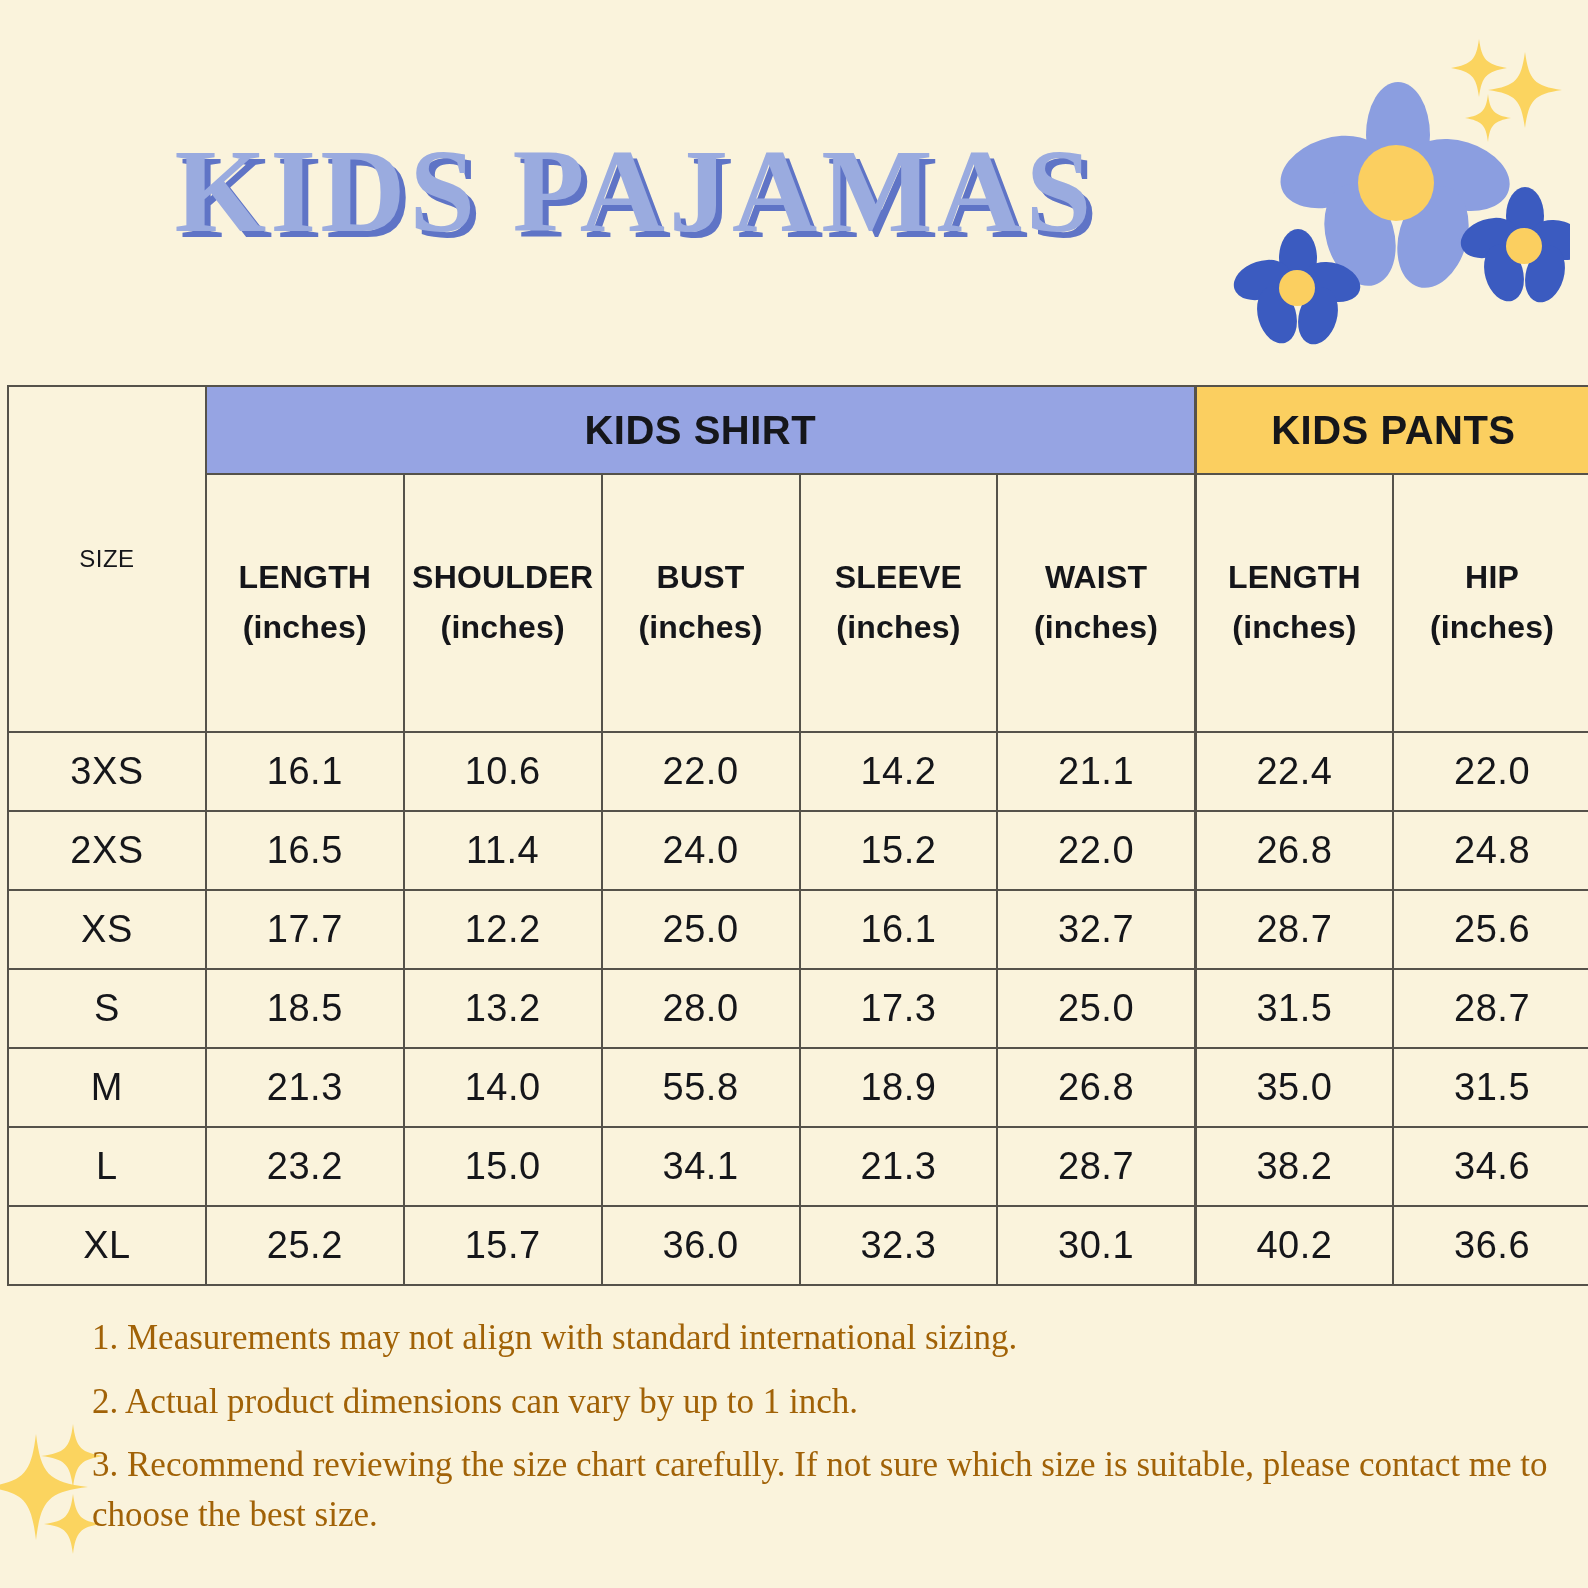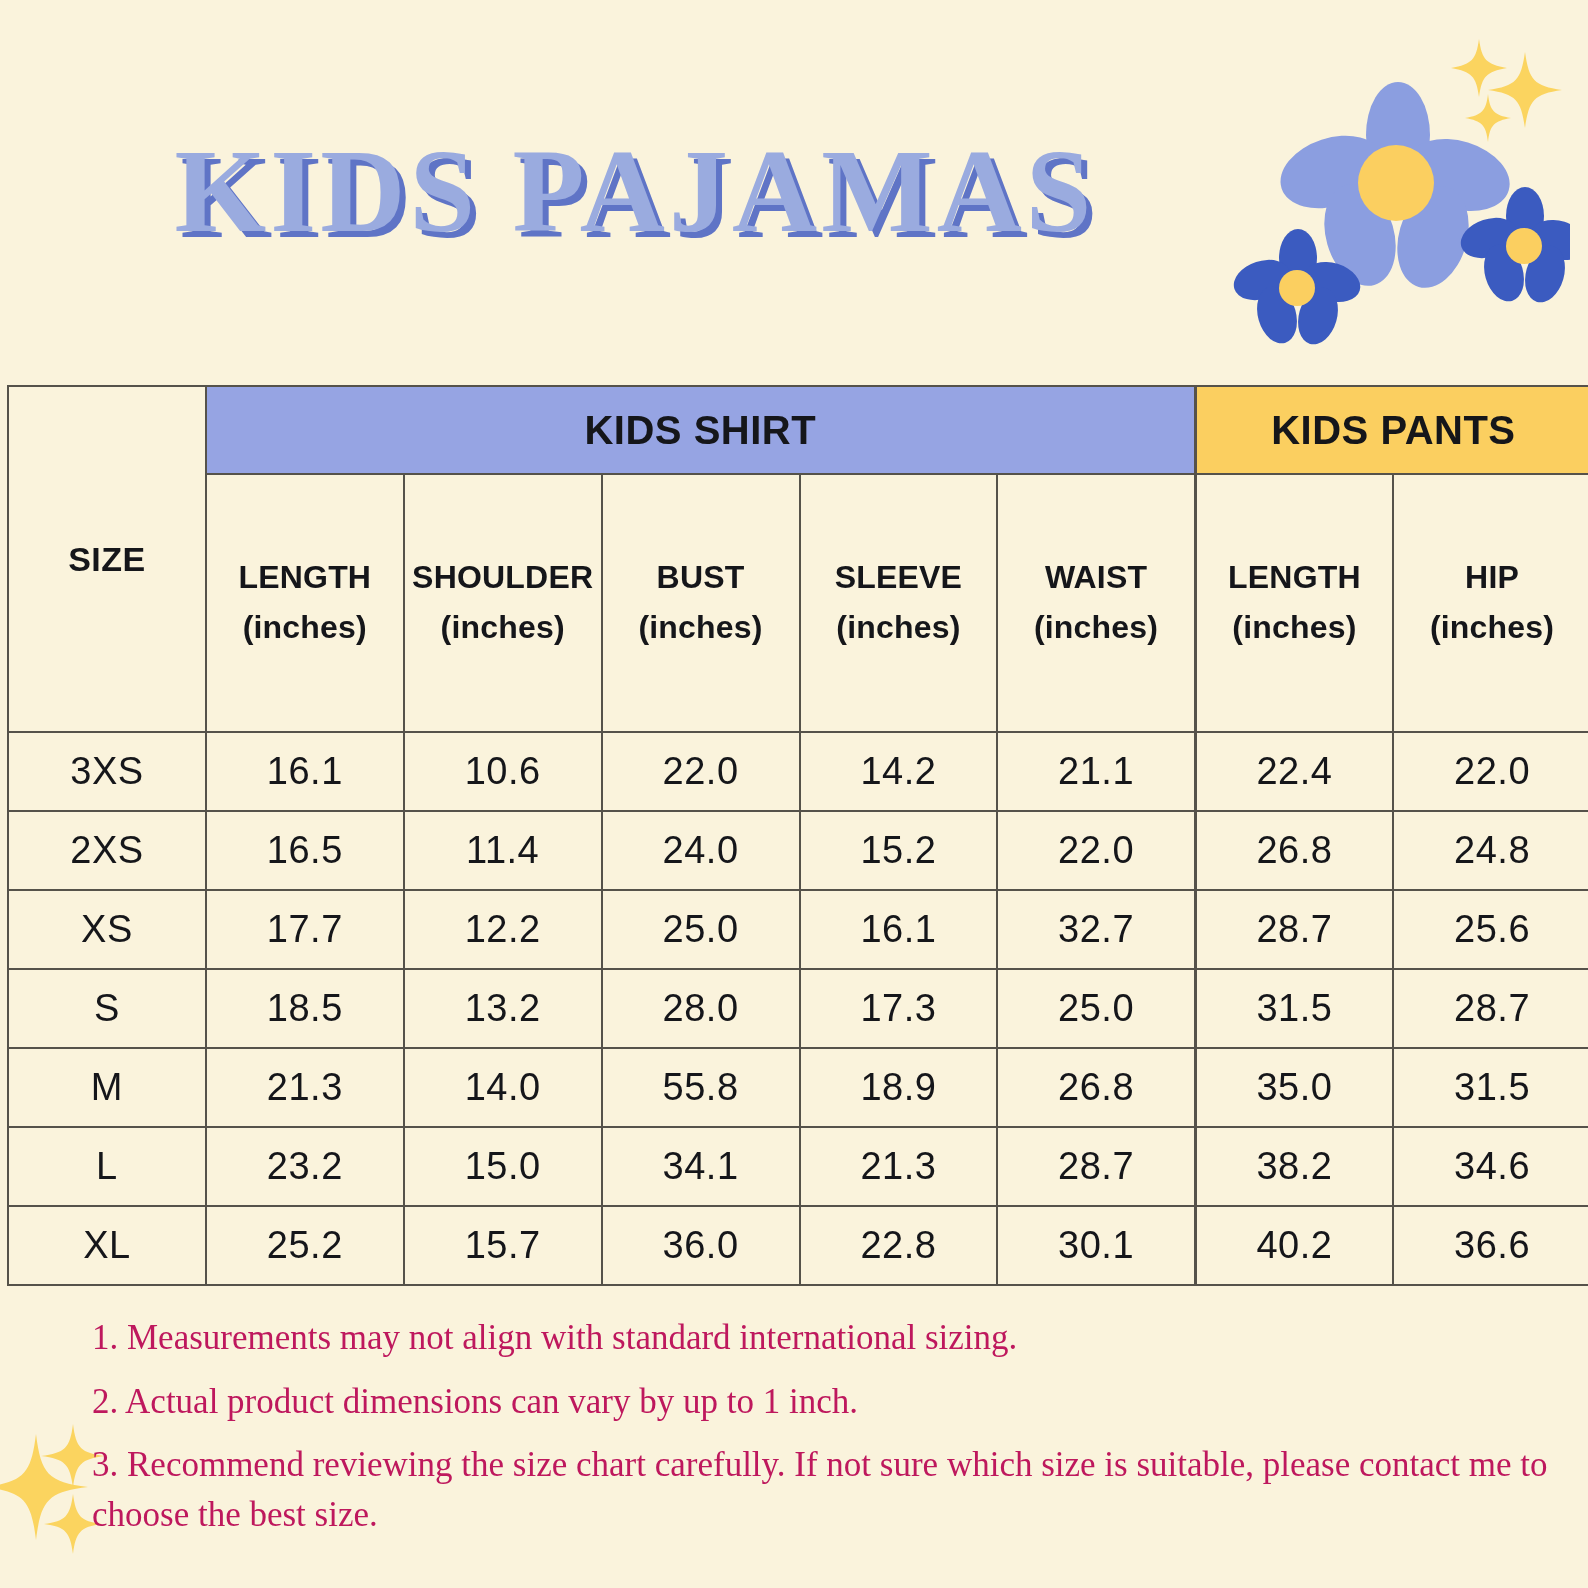--- a/index.html
+++ b/index.html
@@ -77,22 +77,22 @@
     font-weight: bold;
     font-size: 40px;
     letter-spacing: 0.5px;
   }
   .group-shirt { background: #96a4e3 !important; }
   .group-pants { background: #fbcf60 !important; }
 
   
   .size-corner {
     font-family: "Liberation Sans", sans-serif;
-    font-weight: bold;
-    font-size: 34px;
+    font-weight: normal;
+    font-size: 24px;
     letter-spacing: 0.5px;
   }
 
   
   .col-head-row { height: 258px; }
   .col-head {
     font-family: "Liberation Sans", sans-serif;
     font-weight: bold;
     font-size: 32px;
     line-height: 1.55;
@@ -115,21 +115,21 @@
   .divider-left { border-left: 3px solid #55524a !important; }
 
   
   #footnotes {
     position: absolute;
     left: 92px;
     top: 1313px;
     width: 1460px;
     font-family: "Liberation Serif", "DejaVu Serif", serif;
     font-size: 35px;
-    color: #be185d;
+    color: #a16207;
     line-height: 1.42;
   }
   #footnotes .note { margin-bottom: 14px; white-space: nowrap; }
   #footnotes .note.wrap { white-space: normal; }
 </style>
 </head>
 <body>
 
 <div id="flower-cluster">
   <svg width="350" height="320" viewBox="0 0 350 320" xmlns="http://www.w3.org/2000/svg">
@@ -276,21 +276,21 @@
       <td class="data-cell">21.3</td>
       <td class="data-cell">28.7</td>
       <td class="data-cell divider-left">38.2</td>
       <td class="data-cell">34.6</td>
     </tr>
     <tr class="data-row">
       <td class="size-cell">XL</td>
       <td class="data-cell">25.2</td>
       <td class="data-cell">15.7</td>
       <td class="data-cell">36.0</td>
-      <td class="data-cell">22.8</td>
+      <td class="data-cell">32.3</td>
       <td class="data-cell">30.1</td>
       <td class="data-cell divider-left">40.2</td>
       <td class="data-cell">36.6</td>
     </tr>
   </tbody>
 </table>
 
 <div id="bottom-sparkles">
   <svg width="140" height="190" viewBox="0 0 140 190" xmlns="http://www.w3.org/2000/svg">
     <g fill="#fbd45f">

